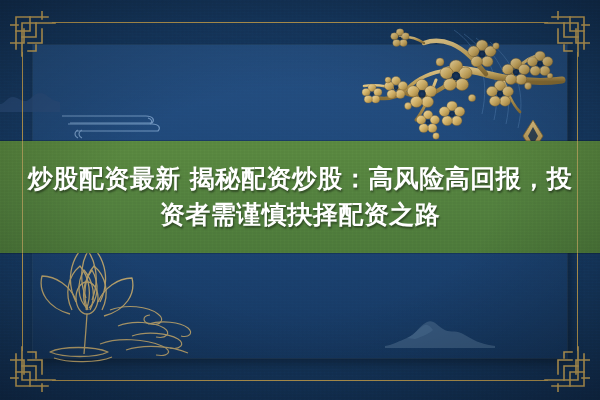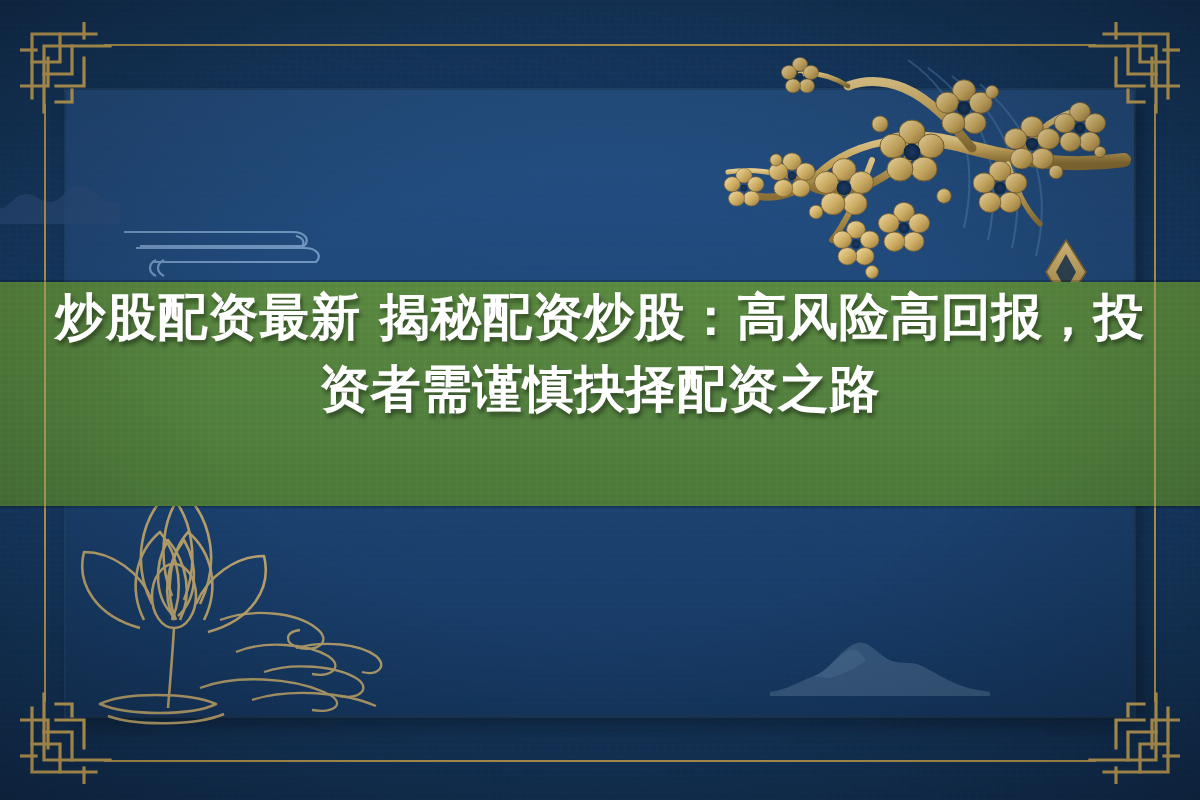--- a/index.html
+++ b/index.html
@@ -90,21 +90,21 @@
 
   
   .band {
     position: absolute;
     left: 0; right: 0;
     top: 141px;
     height: 112px;
     background: linear-gradient(180deg, #5b8a41 0%, #558340 45%, #4e7b3b 100%);
     box-shadow: 0 1px 0 rgba(0,0,0,.18), 0 -1px 0 rgba(0,0,0,.18);
     display: flex;
-    align-items: flex-start;
+    align-items: center;
     justify-content: center;
   }
   .band-texture {
     position: absolute;
     inset: 0;
     opacity: .30;
     background-image:
       repeating-linear-gradient(0deg, rgba(255,255,255,.05) 0px, rgba(255,255,255,.05) 1px, rgba(0,0,0,.05) 1px, rgba(0,0,0,.05) 3px),
       repeating-linear-gradient(90deg, rgba(255,255,255,.04) 0px, rgba(255,255,255,.04) 1px, rgba(0,0,0,.04) 1px, rgba(0,0,0,.04) 4px);
     mix-blend-mode: overlay;

